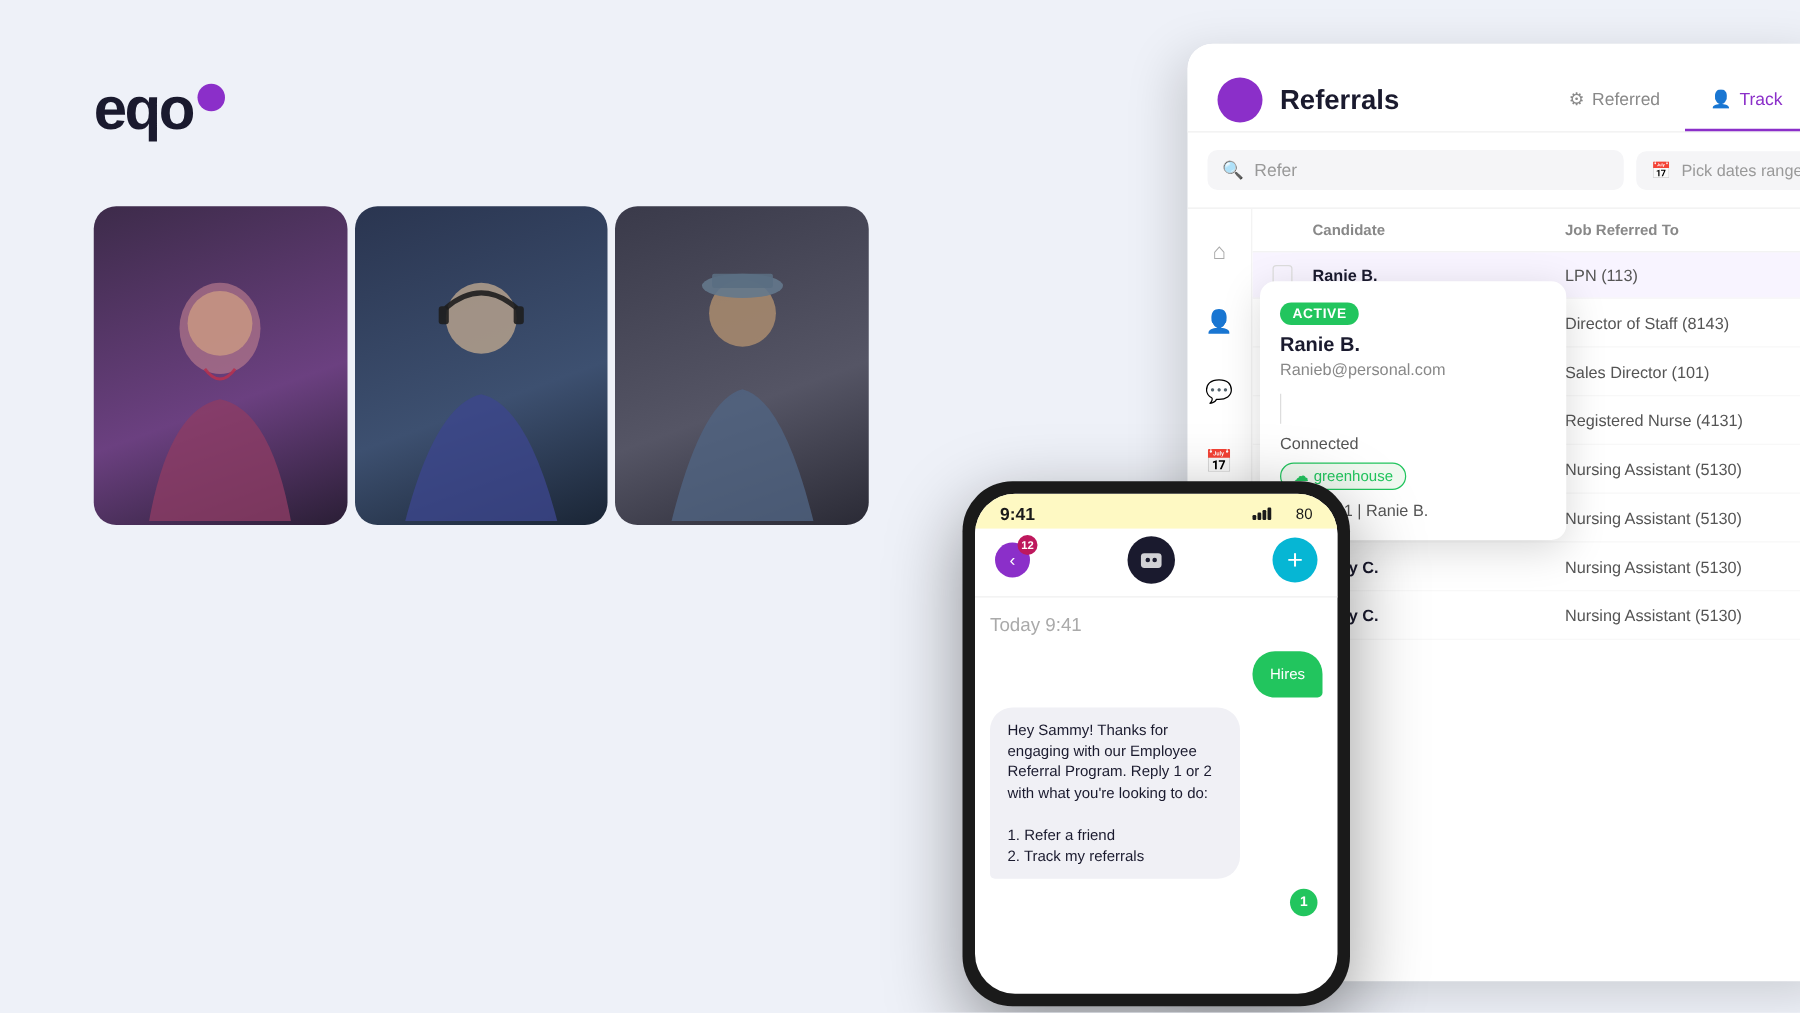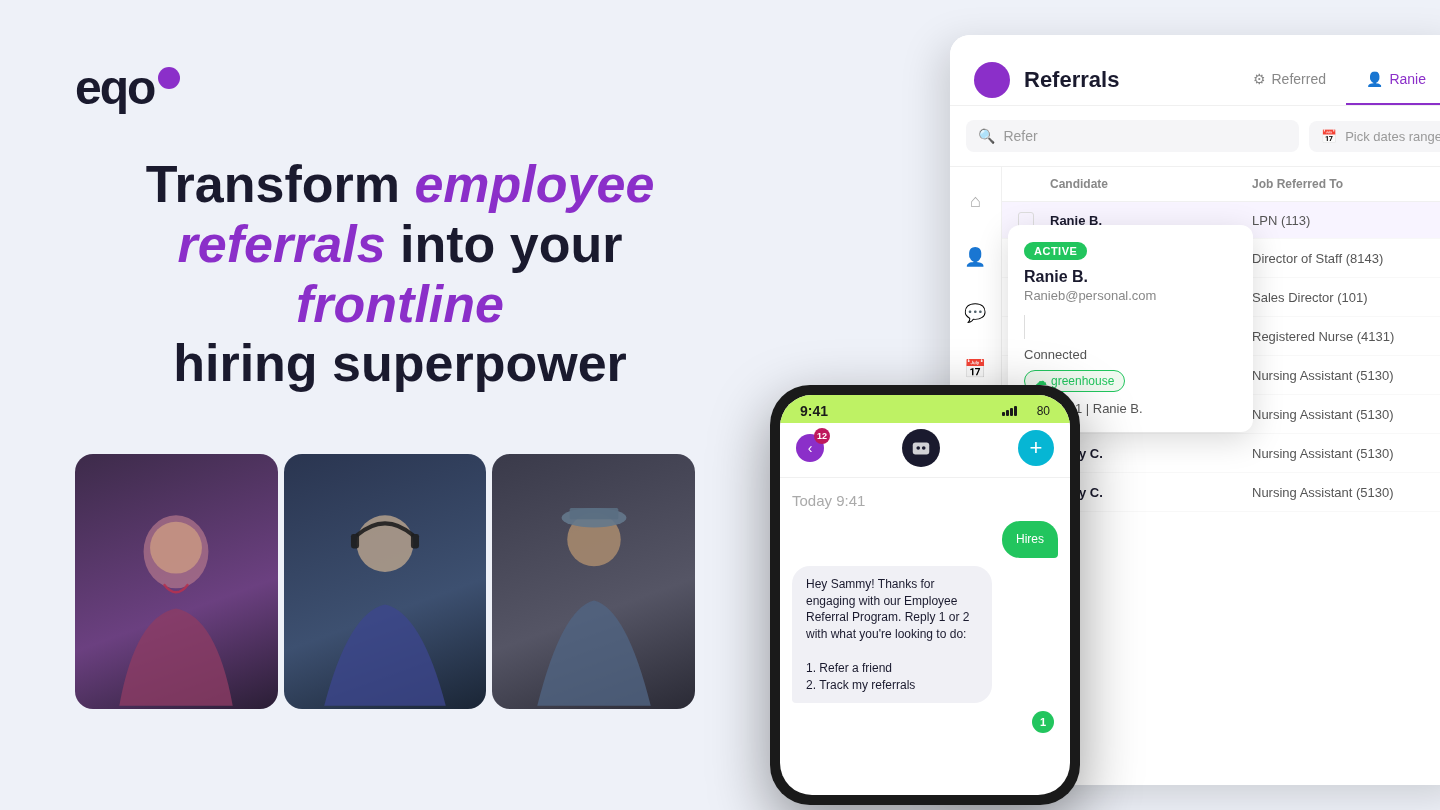--- a/index.html
+++ b/index.html
@@ -16,21 +16,20 @@
     .left-section {
       position: absolute;
       left: 75px;
       top: 0;
       width: 700px;
       height: 810px;
       display: flex;
       flex-direction: column;
       justify-content: flex-start;
       padding-top: 60px;
-      text-align: center;
     }
 
     .logo {
       display: flex;
       align-items: center;
       margin-bottom: 40px;
     }
     .logo-text {
       font-size: 48px;
       font-weight: 900;
@@ -357,21 +356,21 @@
       overflow: hidden;
       display: flex;
       flex-direction: column;
     }
 
     .phone-status-bar {
       display: flex;
       justify-content: space-between;
       align-items: center;
       padding: 8px 20px 4px;
-      background: #bef264;
+      background: #fef9c3;
     }
 
     .phone-time {
       font-size: 14px;
       font-weight: 700;
       color: #1a1a1a;
     }
 
     .phone-indicators {
       display: flex;
@@ -557,23 +556,20 @@
 </head>
 <body>
 
 <div class="left-section">
 
   <div class="logo">
     <span class="logo-text">eqo</span>
     <div class="logo-dot"></div>
   </div>
 
-  <div class="headline">
-    <span>Transform </span><span class="purple-italic">employee</span><br><span class="purple-italic"> referrals</span><span> into your </span><span class="purple-italic">frontline</span><br><span>hiring superpower</span>
-  </div>
 
   <div class="collage-container">
     <div class="photo-card photo-card-1">
       <svg viewBox="0 0 200 260" class="photo-person">
         <ellipse cx="100" cy="70" rx="40" ry="45" fill="rgba(180,120,140,0.7)"></ellipse>
         <path d="M30 260 Q50 150 100 140 Q150 150 170 260Z" fill="rgba(140,60,100,0.8)"></path>
         <circle cx="100" cy="65" r="32" fill="rgba(200,150,130,0.85)"></circle>
 
         <path d="M85 110 Q100 130 115 110" stroke="rgba(180,50,80,0.9)" stroke-width="3" fill="none"></path>
       </svg>
@@ -608,21 +604,21 @@
     <div class="desktop-header">
       <div class="desktop-logo-dot"></div>
       <span class="desktop-title">Referrals</span>
       <div class="desktop-tabs">
         <div class="desktop-tab">
           <span class="tab-icon">⚙</span>
           <span>Referred</span>
         </div>
         <div class="desktop-tab active">
           <span class="tab-icon">👤</span>
-          <span>Ranie</span>
+          <span>Track</span>
         </div>
       </div>
     </div>
 
     <div class="desktop-toolbar">
       <div class="search-box">
         <span class="search-icon-svg">🔍</span>
         <span class="search-text">Refer</span>
       </div>
       <div class="date-picker-box">

